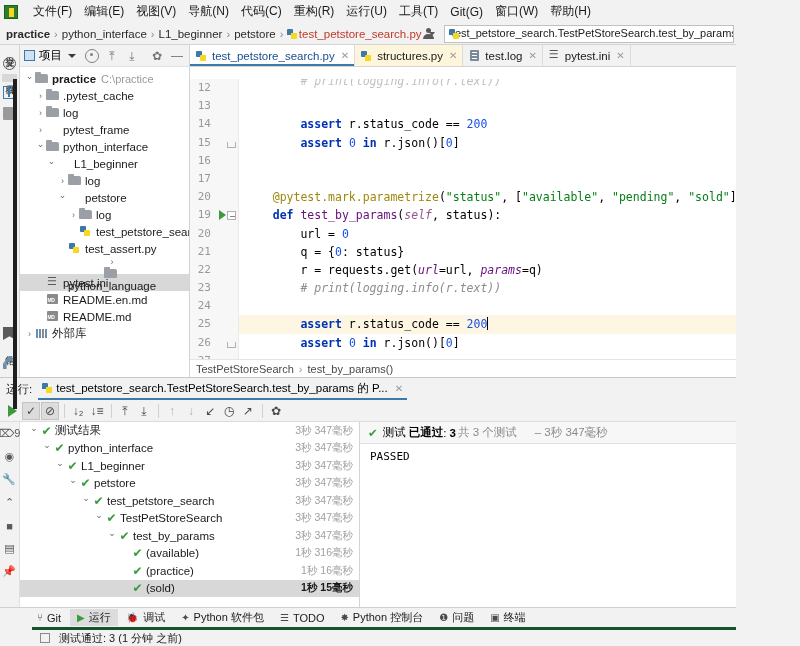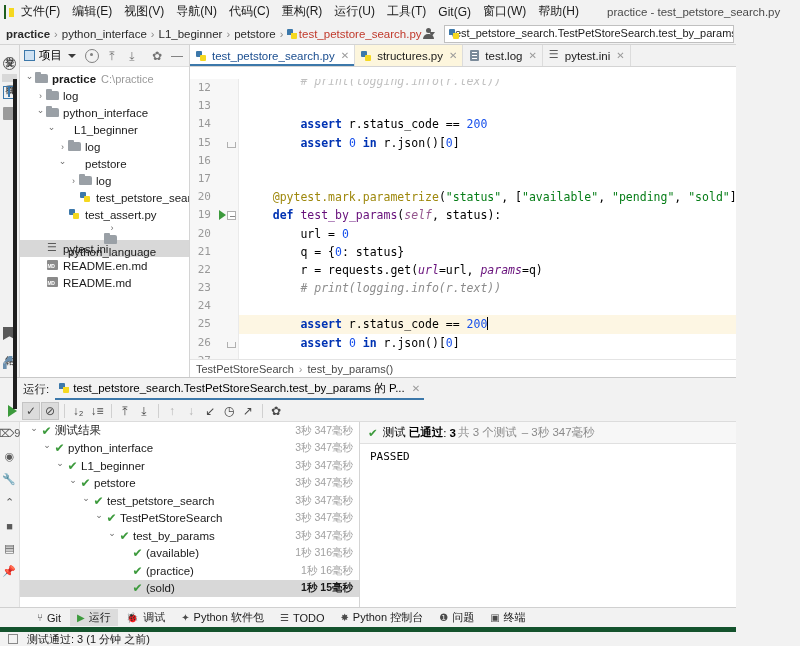--- a/index.html
+++ b/index.html
@@ -120,21 +120,21 @@
   .p { color:#660e7a; font-style:italic; }
   .kw2 { color:#660e7a; }
   .self { color:#94558d; font-style:italic; }
   .caret { display:inline-block; width:1px; height:13px; background:#000; vertical-align:-2px; }
 
   .editor-crumb { height:18px; display:flex; align-items:center; background:#fff; border-top:1px solid #e4e4e4; padding-left:6px; font-size:11px; color:#4a4a4a; flex:none; }
   .editor-crumb .sep { margin:0 5px; color:#9a9a9a; }
 
   
   .run-panel { height: 230px; display:flex; flex-direction:column; background:#f2f2f2; border-top:1px solid #c8c8c8; flex:none; }
-  .run-header { height:22px; display:flex; align-items:center; padding-left:23px; flex:none; }
+  .run-header { height:22px; display:flex; align-items:center; padding-left:6px; flex:none; }
   .run-label { font-size:11.5px; color:#1a1a1a; margin-right:6px; }
   .run-tab { display:flex; align-items:center; height:21px; padding:0 4px; background:#f2f2f2; border-bottom:2px solid #3c78aa; font-size:11.5px; }
   .run-tab .x { margin-left:7px; color:#9a9a9a; font-size:10px; }
   .run-toolbar { height:22px; display:flex; align-items:center; padding-left:3px; flex:none; border-bottom:1px solid #dcdcdc; }
   .tb { width:18px; height:18px; margin-right:1px; position:relative; display:flex; align-items:center; justify-content:center; font-size:12px; color:#4a4a4a; }
   .tb.on { background:#dcdcdc; border:1px solid #c4c4c4; }
   .tb.sep { width:1px; height:14px; background:#d0d0d0; margin:0 4px; }
   .tb.dim { color:#b4b4b4; }
   .play-grn { width:0;height:0;border-left:9px solid #3c9a3c;border-top:6px solid transparent;border-bottom:6px solid transparent;}
 
@@ -156,21 +156,21 @@
   .out-head { height:22px; display:flex; align-items:center; padding-left:8px; background:#f7f7f7; border-bottom:1px solid #e0e0e0; font-size:11.5px; flex:none; }
   .out-head .ok { color:#3c9a3c; margin-right:5px; font-weight:bold; }
   .out-body { flex:1; padding:6px 0 0 10px; font-family:"DejaVu Sans Mono","Liberation Mono",monospace; font-size:11px; color:#000; }
   .muted { color:#8a8a8a; }
 
   
   .toolwin-bar { height:20px; display:flex; align-items:center; background:#f2f2f2; border-top:1px solid #d0d0d0; flex:none; padding-left:30px; }
   .tw-item { display:flex; align-items:center; padding:1px 7px; font-size:11px; color:#1a1a1a; margin-right:2px; white-space:nowrap; }
   .tw-item.active { background:#dcdcdc; }
   .tw-ico { margin-right:4px; font-size:10px; color:#4a4a4a; display:inline-flex; }
-  .statusbar { height:19px; display:flex; align-items:center; background:#f2f2f2; border-top:5px solid #14532d; font-size:11px; color:#1a1a1a; padding-left:8px; flex:none; }
+  .statusbar { height:19px; display:flex; align-items:center; background:#f2f2f2; border-top:3px solid #14532d; font-size:11px; color:#1a1a1a; padding-left:8px; flex:none;margin-left:32px; }
   .sb-sq { width:10px; height:10px; border:1px solid #8a8a8a; margin-right:9px; }
   .dark-edge { position:absolute; left:13px; top:79px; width:4px; height:330px; background:#1f1f1f; }
 </style>
 </head>
 <body>
 
 <div id="app">
 
   <div class="menubar">
     <div class="app-logo"></div>
@@ -178,21 +178,20 @@
     <div class="menu-item">编辑(E)</div>
     <div class="menu-item">视图(V)</div>
     <div class="menu-item">导航(N)</div>
     <div class="menu-item">代码(C)</div>
     <div class="menu-item">重构(R)</div>
     <div class="menu-item">运行(U)</div>
     <div class="menu-item">工具(T)</div>
     <div class="menu-item">Git(G)</div>
     <div class="menu-item">窗口(W)</div>
     <div class="menu-item">帮助(H)</div>
-    <div class="win-title">practice - test_petstore_search.py</div>
   </div>
 
   <div class="navbar">
     <span class="crumb bold">practice</span>
     <span class="crumb-sep">›</span>
     <span class="crumb">python_interface</span>
     <span class="crumb-sep">›</span>
     <span class="crumb">L1_beginner</span>
     <span class="crumb-sep">›</span>
     <span class="crumb">petstore</span>
@@ -241,21 +240,31 @@
       <div class="tree" id="project-tree">
           <div class="tnode" style="padding-left: 4px;">
             <span class="twist open"></span>
             <span class="ti folder"></span>
             <span class="tlabel bold">practice</span>
             <span class="tpath">C:\practice</span>
           </div>
           <div class="tnode" style="padding-left: 15px;">
             <span class="twist closed"></span>
             <span class="ti folder"></span>
+            <span class="tlabel">.pytest_cache</span>
+          </div>
+          <div class="tnode" style="padding-left: 15px;">
+            <span class="twist closed"></span>
+            <span class="ti folder"></span>
             <span class="tlabel">log</span>
+          </div>
+          <div class="tnode" style="padding-left: 15px;">
+            <span class="twist closed"></span>
+            <span class="ti folder-mod"></span>
+            <span class="tlabel">pytest_frame</span>
           </div>
           <div class="tnode" style="padding-left: 15px;">
             <span class="twist open"></span>
             <span class="ti folder"></span>
             <span class="tlabel">python_interface</span>
           </div>
           <div class="tnode" style="padding-left: 26px;">
             <span class="twist open"></span>
             <span class="ti folder-mod"></span>
             <span class="tlabel">L1_beginner</span>
@@ -297,20 +306,25 @@
           </div>
           <div class="tnode" style="padding-left: 15px;">
             <span class="twist "></span>
             <span class="ti md"></span>
             <span class="tlabel">README.en.md</span>
           </div>
           <div class="tnode" style="padding-left: 15px;">
             <span class="twist "></span>
             <span class="ti md"></span>
             <span class="tlabel">README.md</span>
+          </div>
+          <div class="tnode" style="padding-left: 4px;">
+            <span class="twist closed"></span>
+            <span class="ti lib"></span>
+            <span class="tlabel">外部库</span>
           </div>
         </div>
     </div>
 
     <div class="editor-col">
 
       <div class="tabbar" id="editor-tabbar">
           <div class="etab active">
             <span class="tab-ico py"></span>
             <span class="tname">test_petstore_search.py</span>
@@ -498,21 +512,21 @@
         </div>
 
       <div class="out-pane">
         <div class="out-head">
           <span class="ok">✔</span>
           <span>测试</span>
           <span style="margin-left:3px;font-weight:bold">已通过</span>
           <span>:&nbsp;</span>
           <span style="font-weight:bold">3</span>
           <span class="muted" style="margin-left:2px">共 3 个测试</span>
-          <span class="muted" style="margin-left:5px">– 3秒 347毫秒</span>
+          <span class="muted" style="margin-left:18px">– 3秒 347毫秒</span>
         </div>
         <div class="out-body">PASSED</div>
       </div>
     </div>
   </div>
 
   <div class="toolwin-bar" id="toolwin-bar">
       <div class="tw-item">
         <span class="tw-ico">⑂</span>
         <span>Git</span>

